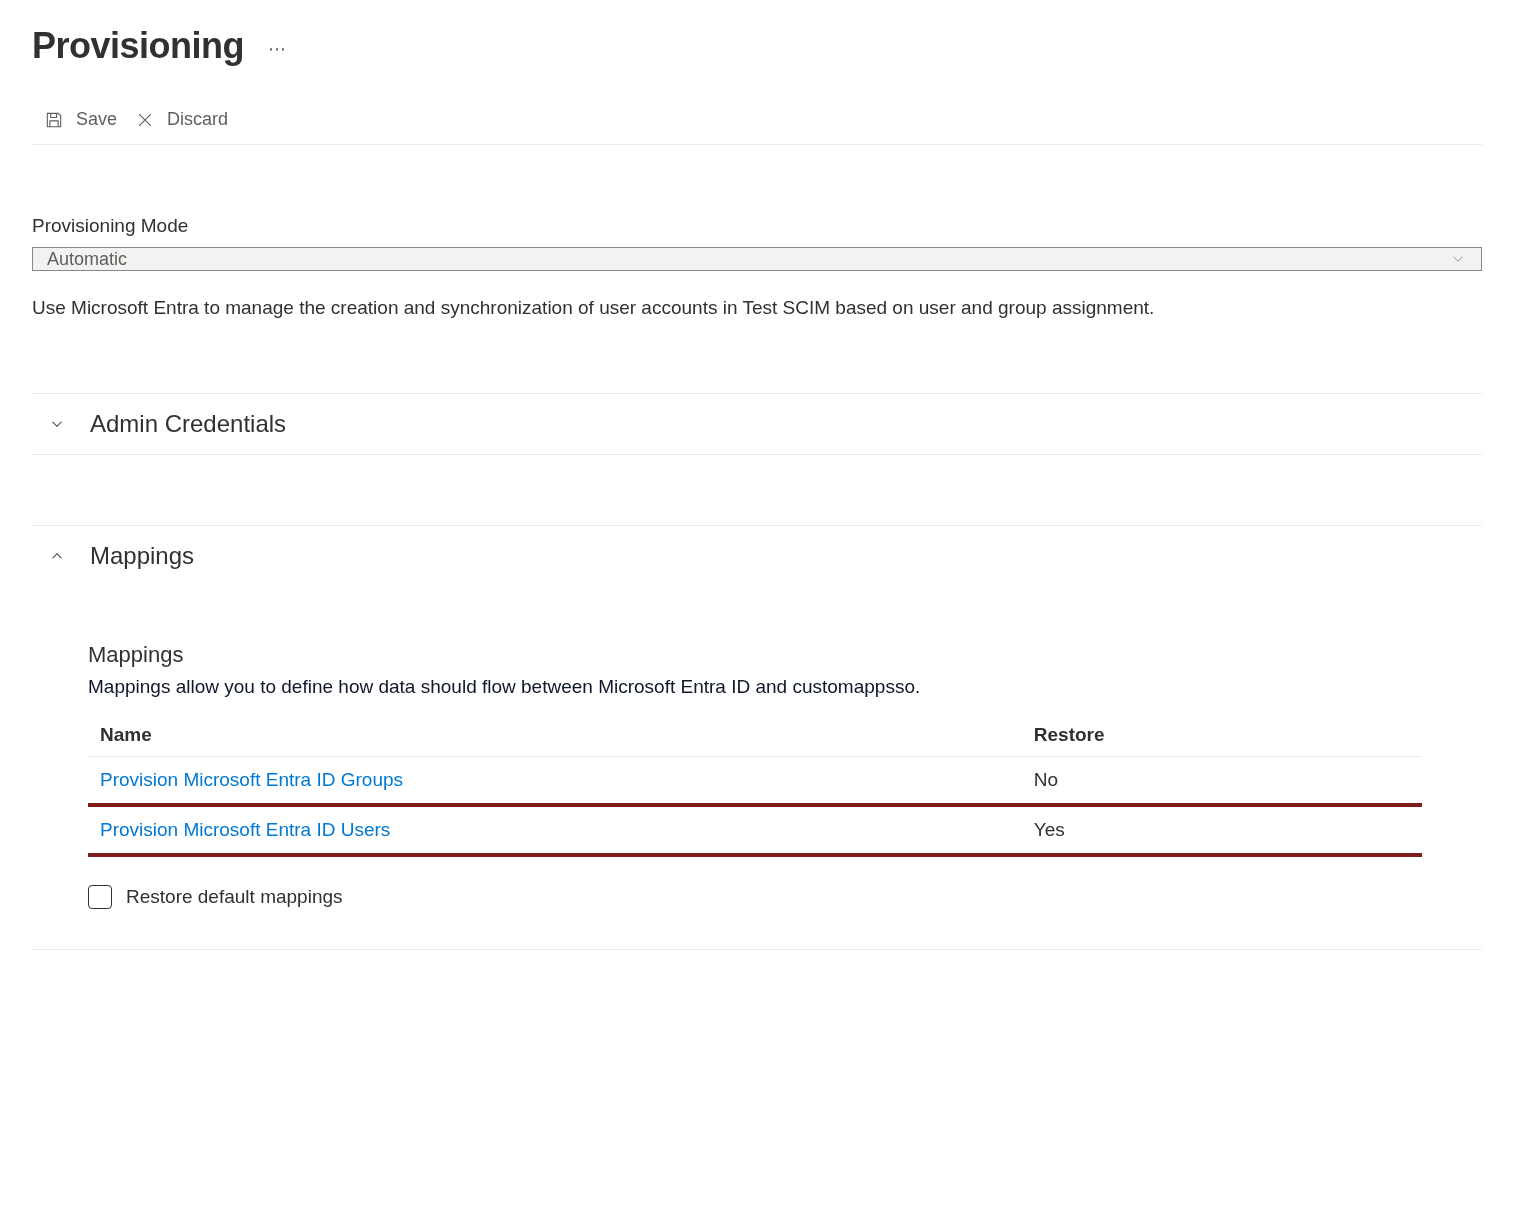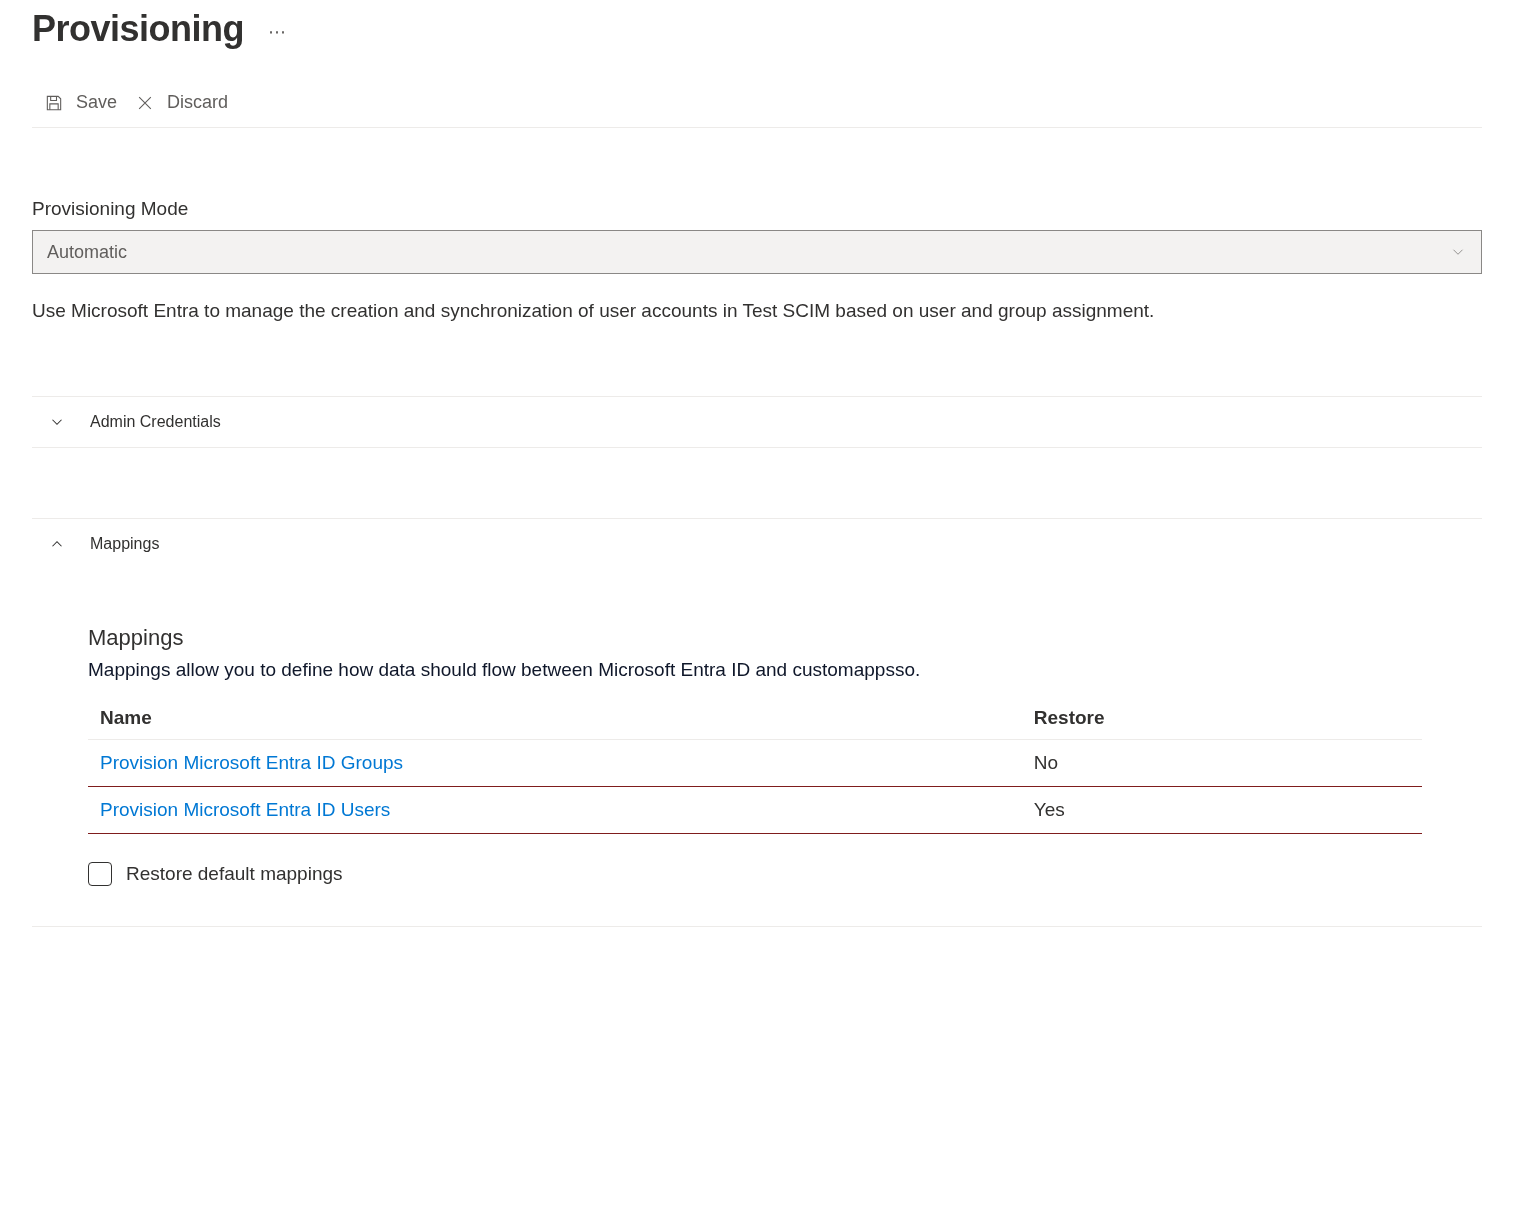--- a/index.html
+++ b/index.html
@@ -16,21 +16,21 @@
     }
 
     .page {
       padding: 0 32px 32px 32px;
     }
 
     .header {
       display: flex;
       align-items: center;
       gap: 24px;
-      padding-top: 8px;
+      padding-top: 25px;
       padding-bottom: 12px;
     }
 
     .page-title {
       font-size: 36px;
       font-weight: 600;
       letter-spacing: -0.5px;
     }
 
     .more-dots {
@@ -79,21 +79,21 @@
       margin-bottom: 10px;
     }
 
     .select-wrapper {
       position: relative;
       width: 100%;
     }
 
     .select {
       width: 100%;
-      height: 44px;
+      height: 24px;
       border: 1px solid #8a8886;
       background: #f3f2f1;
       color: #605e5c;
       font-size: 18px;
       padding: 0 14px;
       display: flex;
       align-items: center;
       justify-content: space-between;
       cursor: pointer;
     }
@@ -132,21 +132,21 @@
 
     .section-header svg {
       width: 18px;
       height: 18px;
       stroke: #323130;
       fill: none;
       stroke-width: 1.4;
     }
 
     .section-title {
-      font-size: 16px;
+      font-size: 24px;
       color: #323130;
     }
 
     .section-body {
       padding: 0 0 40px 56px;
     }
 
     .subsection-title {
       font-size: 22px;
       color: #323130;
@@ -174,21 +174,21 @@
     }
 
     table.mapping-table th:first-child,
     table.mapping-table td:first-child {
       width: 70%;
     }
 
     table.mapping-table td {
       font-size: 19px;
       padding: 12px;
-      border-bottom: 1px solid #7f1d1d;
+      border-bottom: 4px solid #7f1d1d;
     }
 
     table.mapping-table a {
       color: #0078d4;
       text-decoration: none;
     }
 
     .checkbox-row {
       display: flex;
       align-items: center;

